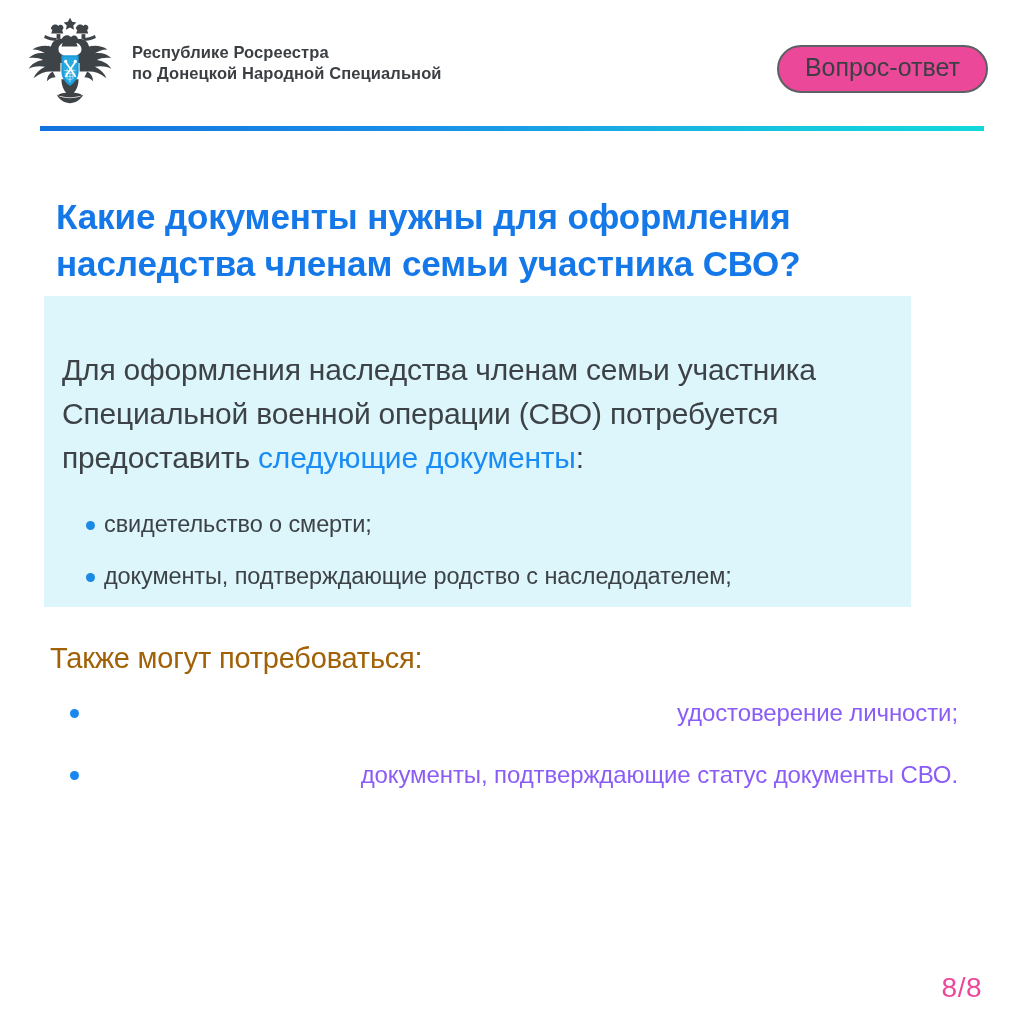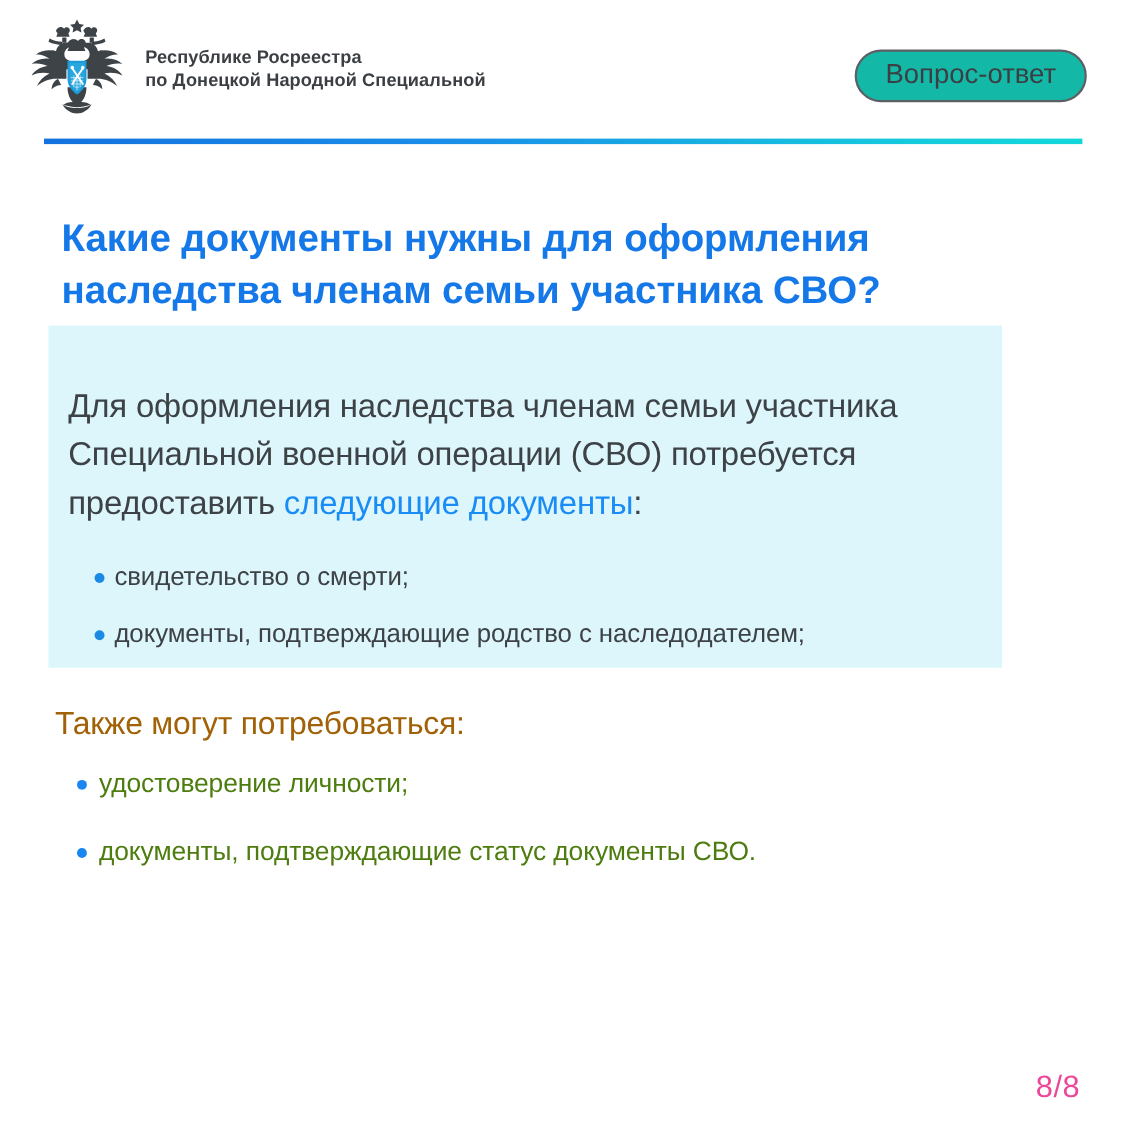--- a/index.html
+++ b/index.html
@@ -52,21 +52,21 @@
 
   .topic-badge {
     position: absolute;
     right: 36px;
     top: 45px;
     border: 2px solid #5c5f63;
     border-radius: 28px;
     padding: 7px 26px 9px;
     font-size: 25px;
     color: #3b3f43;
-    background: #14b8a6;
+    background: #ec4899;
     white-space: nowrap;
     line-height: 1.1;
   }
 
   .divider {
     position: absolute;
     left: 40px;
     top: 126px;
     width: 944px;
     height: 5px;
@@ -148,24 +148,25 @@
     top: 698px;
     width: 900px;
     list-style: none;
     margin: 0;
     padding: 0;
   }
   .also-list li {
     position: relative;
     padding-left: 32px;
     font-size: 24px;
-    color: #4d7c0f;
+    color: #8b5cf6;
     line-height: 1.25;
     margin-bottom: 32px;
     letter-spacing: -0.1px;
+    text-align: right;
   }
   .also-list li::before {
     content: "";
     position: absolute;
     left: 12px;
     top: 11px;
     width: 9px;
     height: 9px;
     border-radius: 50%;
     background: #1a86f0;

